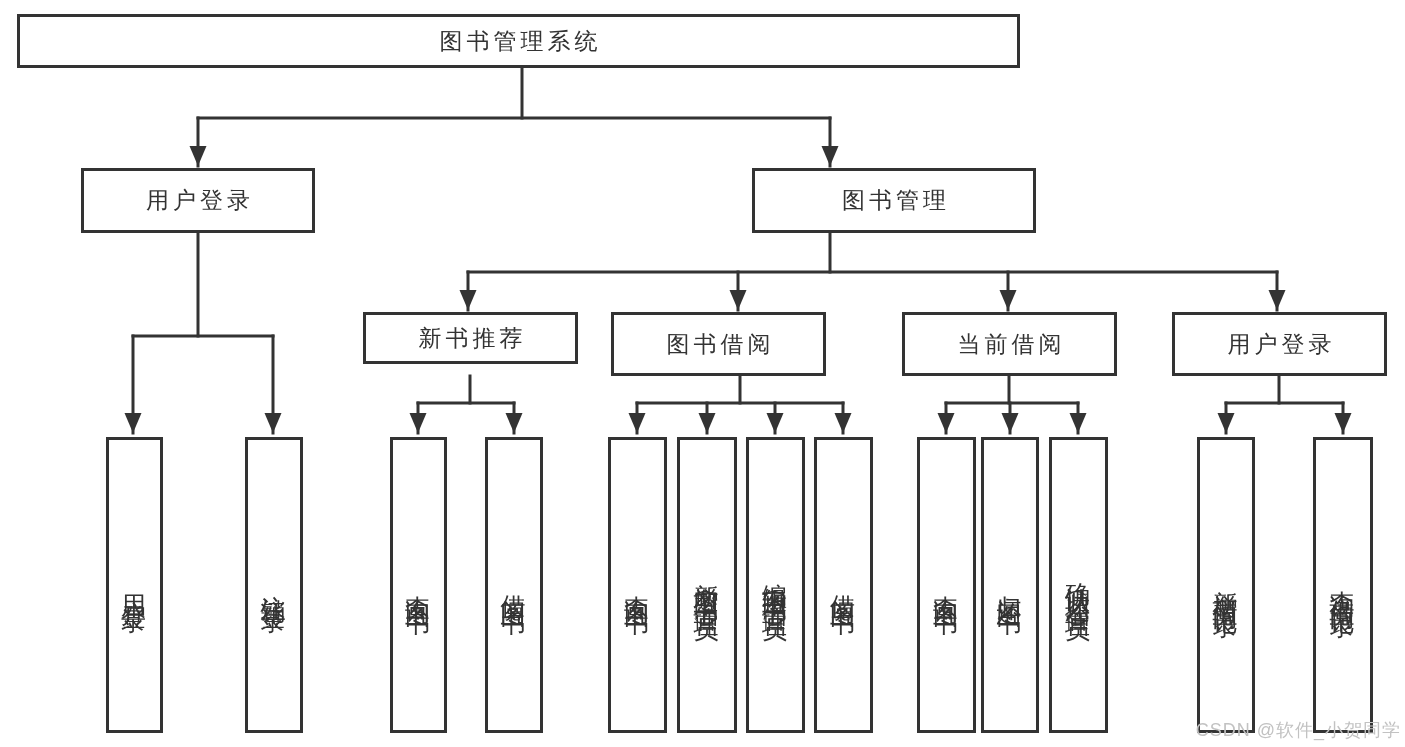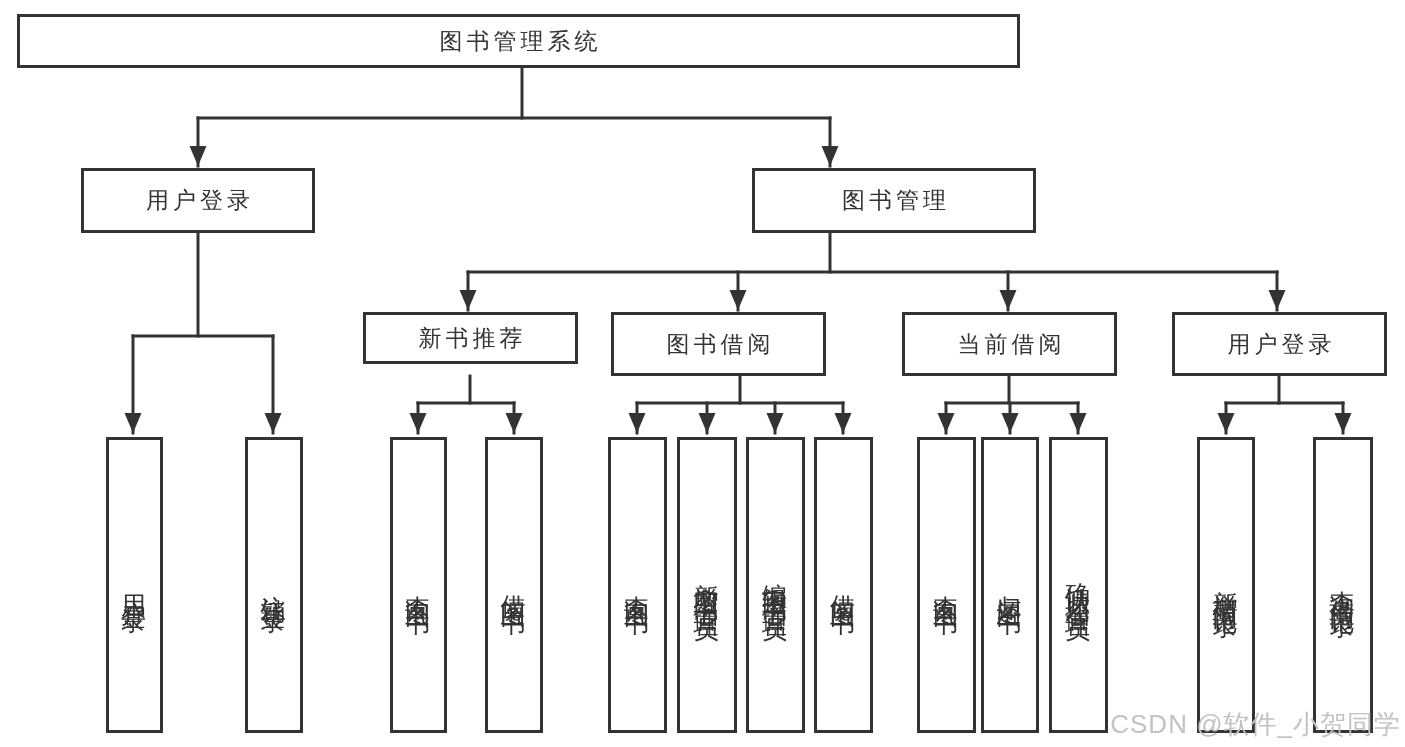--- a/index.html
+++ b/index.html
@@ -38,21 +38,21 @@
   .leaf{top:437px;height:296px;}
   #n-a1{left:106px;width:57px;}  #n-a2{left:245px;width:58px;}
   #n-b1{left:390px;width:57px;}  #n-b2{left:485px;width:58px;}
   #n-c1{left:608px;width:59px;}  #n-c2{left:677px;width:60px;}
   #n-c3{left:746px;width:59px;}  #n-c4{left:814px;width:59px;}
   #n-d1{left:917px;width:59px;}  #n-d2{left:981px;width:58px;}
   #n-d3{left:1049px;width:59px;}
   #n-e1{left:1197px;width:58px;} #n-e2{left:1313px;width:60px;}
   #watermark{
     position:absolute;right:4px;bottom:5px;z-index:5;
-    color:#c2c2c2;font-size:26px;letter-spacing:1px;white-space:nowrap;
+    color:#c2c2c2;font-size:18px;letter-spacing:1px;white-space:nowrap;
   }
 </style>
 </head>
 <body>
 
 <div id="canvas">
 
   <svg id="connector-layer" width="1405" height="747" viewBox="0 0 1405 747">
     <defs>
       <marker id="arrow" markerUnits="userSpaceOnUse" markerWidth="22" markerHeight="20" refX="20" refY="8.5" orient="auto">

